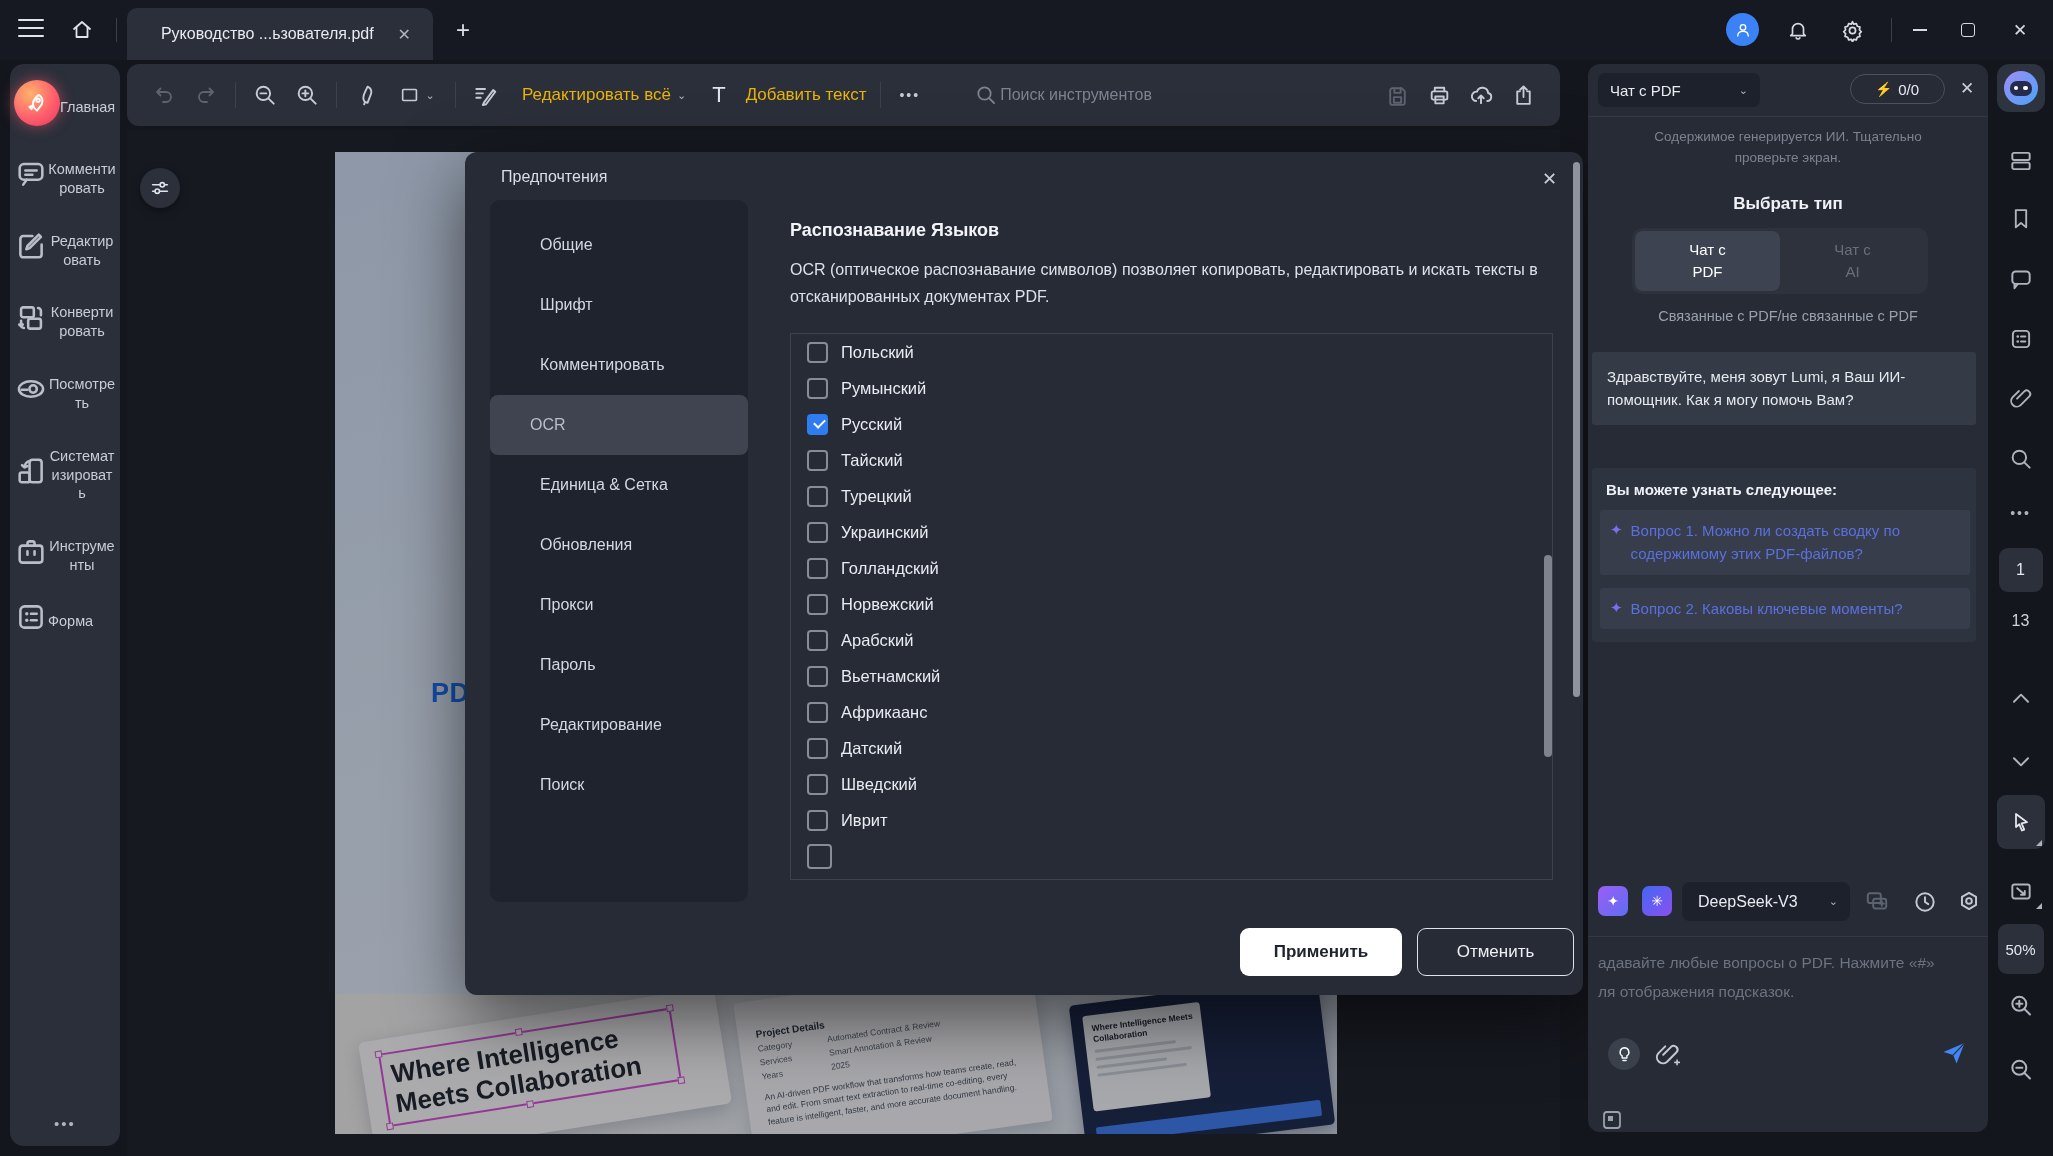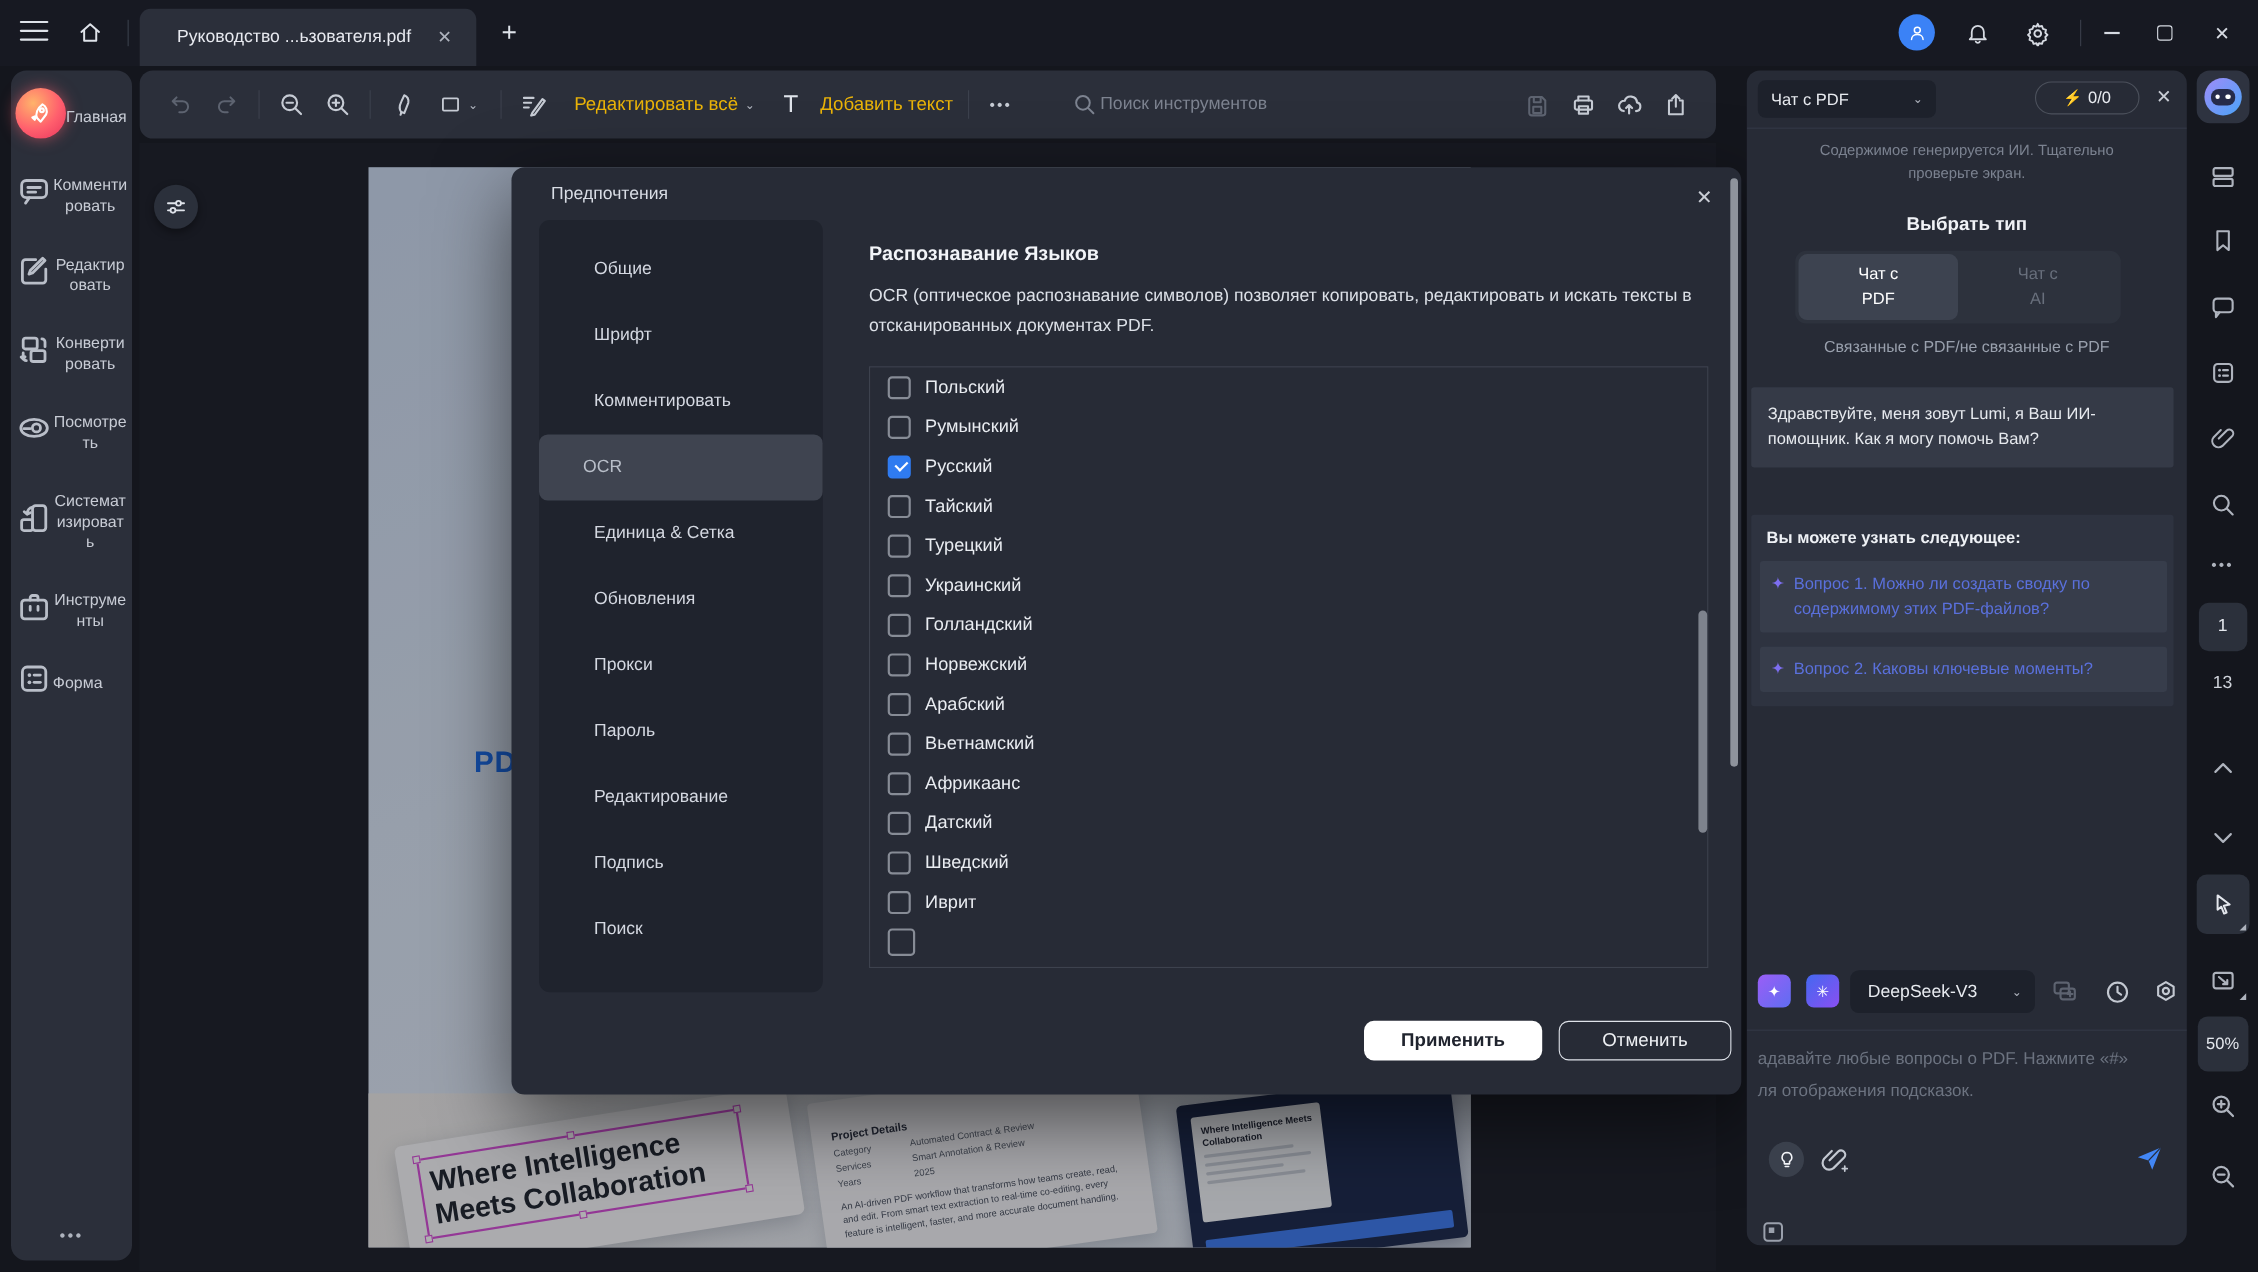--- a/index.html
+++ b/index.html
@@ -81,21 +81,21 @@
 .dlg-heading { position:absolute; left:325px; top:68px; font-size:18px; font-weight:700; color:#f2f4f8; }
 .dlg-desc { position:absolute; left:325px; top:104px; width:760px; font-size:16px; line-height:1.7; color:#dde1e8; }
 .lang-box { position:absolute; left:325px; top:181px; width:763px; height:547px; border:1px solid #3d424e; overflow:hidden; }
 .lang-row { height:36px; display:flex; align-items:center; padding-left:16px; }
 .cb { width:21px; height:21px; border:2px solid #878c96; border-radius:4px; position:relative; flex:0 0 auto; }
 .lang-row.checked .cb { background:#2f7bf0; border-color:#2f7bf0; }
 .lang-row.checked .cb::after { content:""; position:absolute; left:4.5px; top:3.5px; width:9px; height:5px; border-left:2.4px solid #fff; border-bottom:2.4px solid #fff; transform:rotate(-45deg); }
 .lang-box::after { content:""; display:block; margin:6px 0 0 16px; width:21px; height:21px; border:2px solid #878c96; border-radius:4px; }
 .lang-lbl { margin-left:13px; font-size:16.5px; color:#e9ecf1; }
 .content-scroll { position:absolute; left:1079px; top:403px; width:8px; height:202px; background:#7e838d; border-radius:4px; }
-.btn { position:absolute; top:776px; height:36px; border-radius:9px; font-size:17px; display:flex; align-items:center; justify-content:center; cursor:pointer; font-family:inherit; }
+.btn { position:absolute; top:776px; height:48px; border-radius:9px; font-size:17px; display:flex; align-items:center; justify-content:center; cursor:pointer; font-family:inherit; }
 .btn-apply { left:775px; width:162px; background:#ffffff; color:#20242e; font-weight:600; border:none; }
 .btn-cancel { left:952px; width:157px; background:transparent; color:#eef0f4; border:1.5px solid #dfe3ea; }
 
 
 .chat { position:absolute; left:1588px; top:64px; width:400px; height:1068px; background:#272b36; border-radius:12px; overflow:hidden; }
 .chat-select { position:absolute; left:10px; top:9px; width:162px; height:34px; background:#1d212b; border-radius:7px; display:flex; align-items:center; padding:0 12px; font-size:15px; color:#e8ebf0; }
 .chat-select .chev { margin-left:auto; }
 .credits { position:absolute; left:262px; top:10px; width:95px; height:30px; border:1px solid #4c515c; border-radius:15px; display:flex; align-items:center; justify-content:center; font-size:15px; color:#e8ebf0; gap:5px; }
 .bolt { color:#f6c445; font-size:14px; }
 .chat-close { position:absolute; left:368px; top:12px; font-size:17px; color:#c9cdd5; padding:2px 4px; }
@@ -446,21 +446,20 @@
         <div class="nav-item">Единица &amp; Сетка</div>
 
         <div class="nav-item">Обновления</div>
 
         <div class="nav-item">Прокси</div>
 
         <div class="nav-item">Пароль</div>
 
         <div class="nav-item">Редактирование</div>
 
-        <div class="nav-item">Подпись</div>
 
         <div class="nav-item">Поиск</div>
       </div>
     <div class="nav-scroll"></div>
 
     <div class="dlg-heading">Распознавание Языков</div>
     <div class="dlg-desc">OCR (оптическое распознавание символов) позволяет копировать, редактировать и искать тексты в отсканированных документах PDF.</div>
 
     <div class="lang-box">
 

